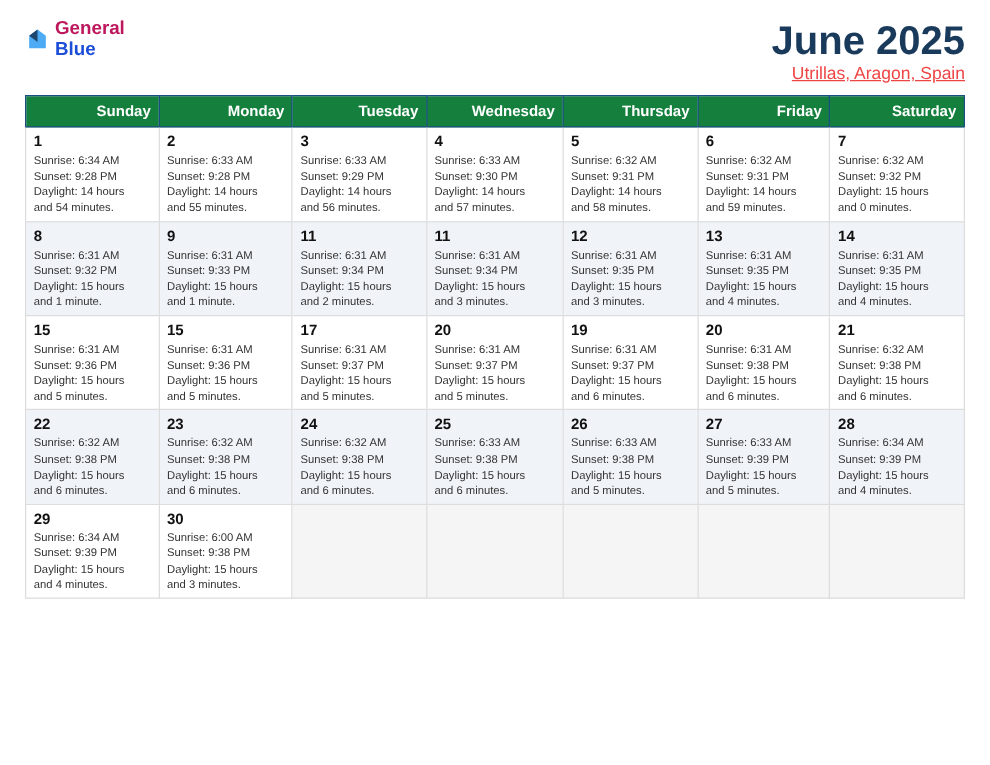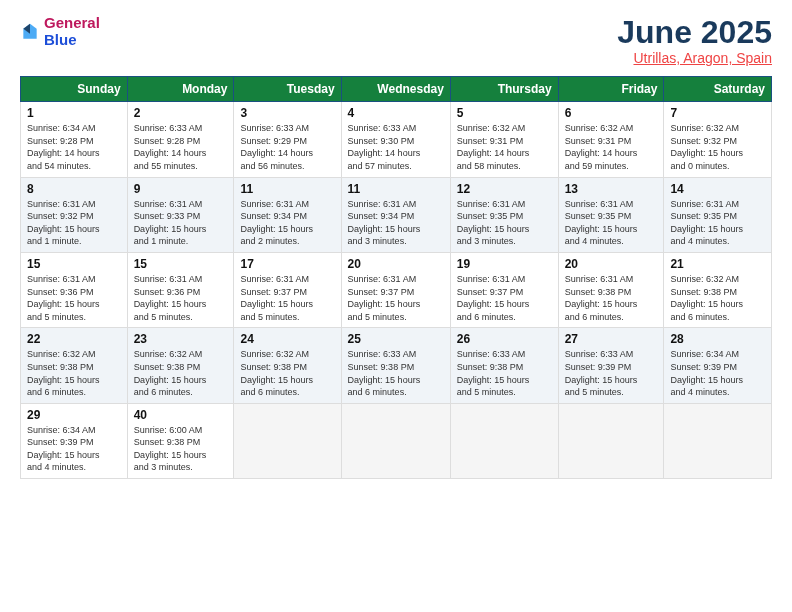--- a/index.html
+++ b/index.html
@@ -331,21 +331,21 @@
         </tr>
         <tr>
           <td>
             <span class="day-number">29</span>
             <div class="day-info" style="white-space: pre-line;">Sunrise: 6:34 AM
 Sunset: 9:39 PM
 Daylight: 15 hours
 and 4 minutes.</div>
           </td>
           <td>
-            <span class="day-number">40</span>
+            <span class="day-number">30</span>
             <div class="day-info" style="white-space: pre-line;">Sunrise: 6:00 AM
 Sunset: 9:38 PM
 Daylight: 15 hours
 and 3 minutes.</div>
           </td>
           <td class="empty-cell"></td>
           <td class="empty-cell"></td>
           <td class="empty-cell"></td>
           <td class="empty-cell"></td>
           <td class="empty-cell"></td>

